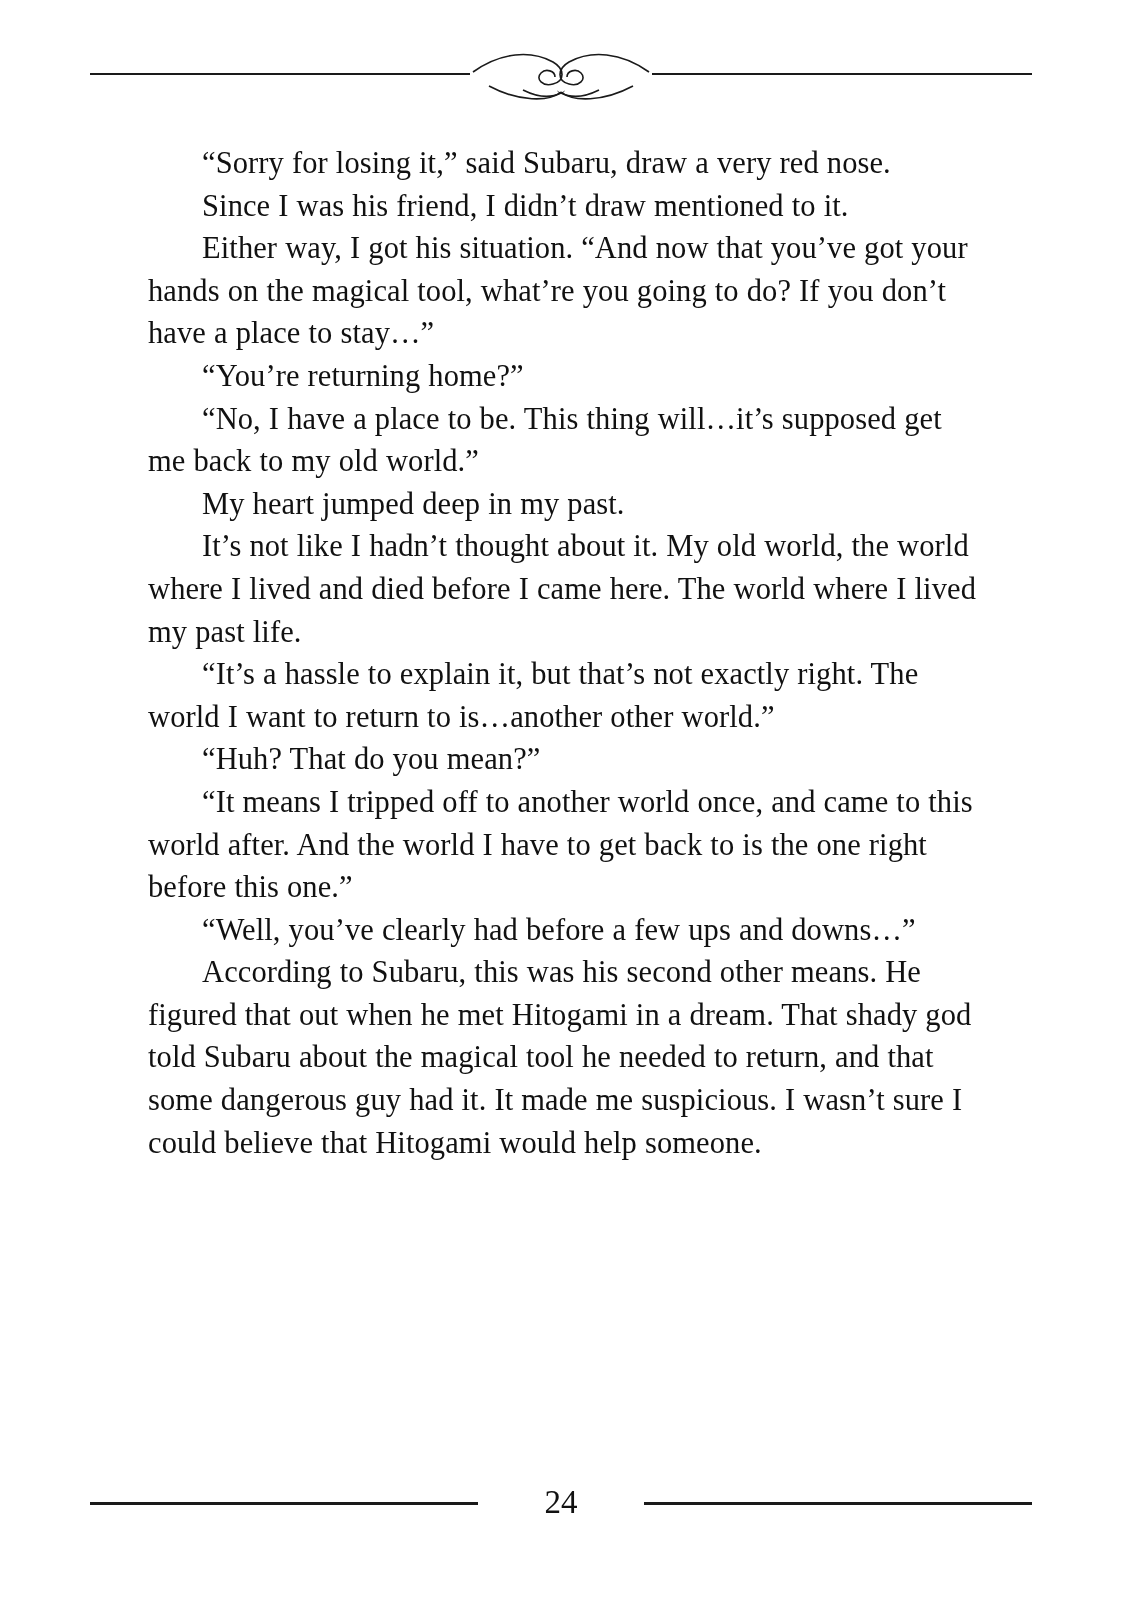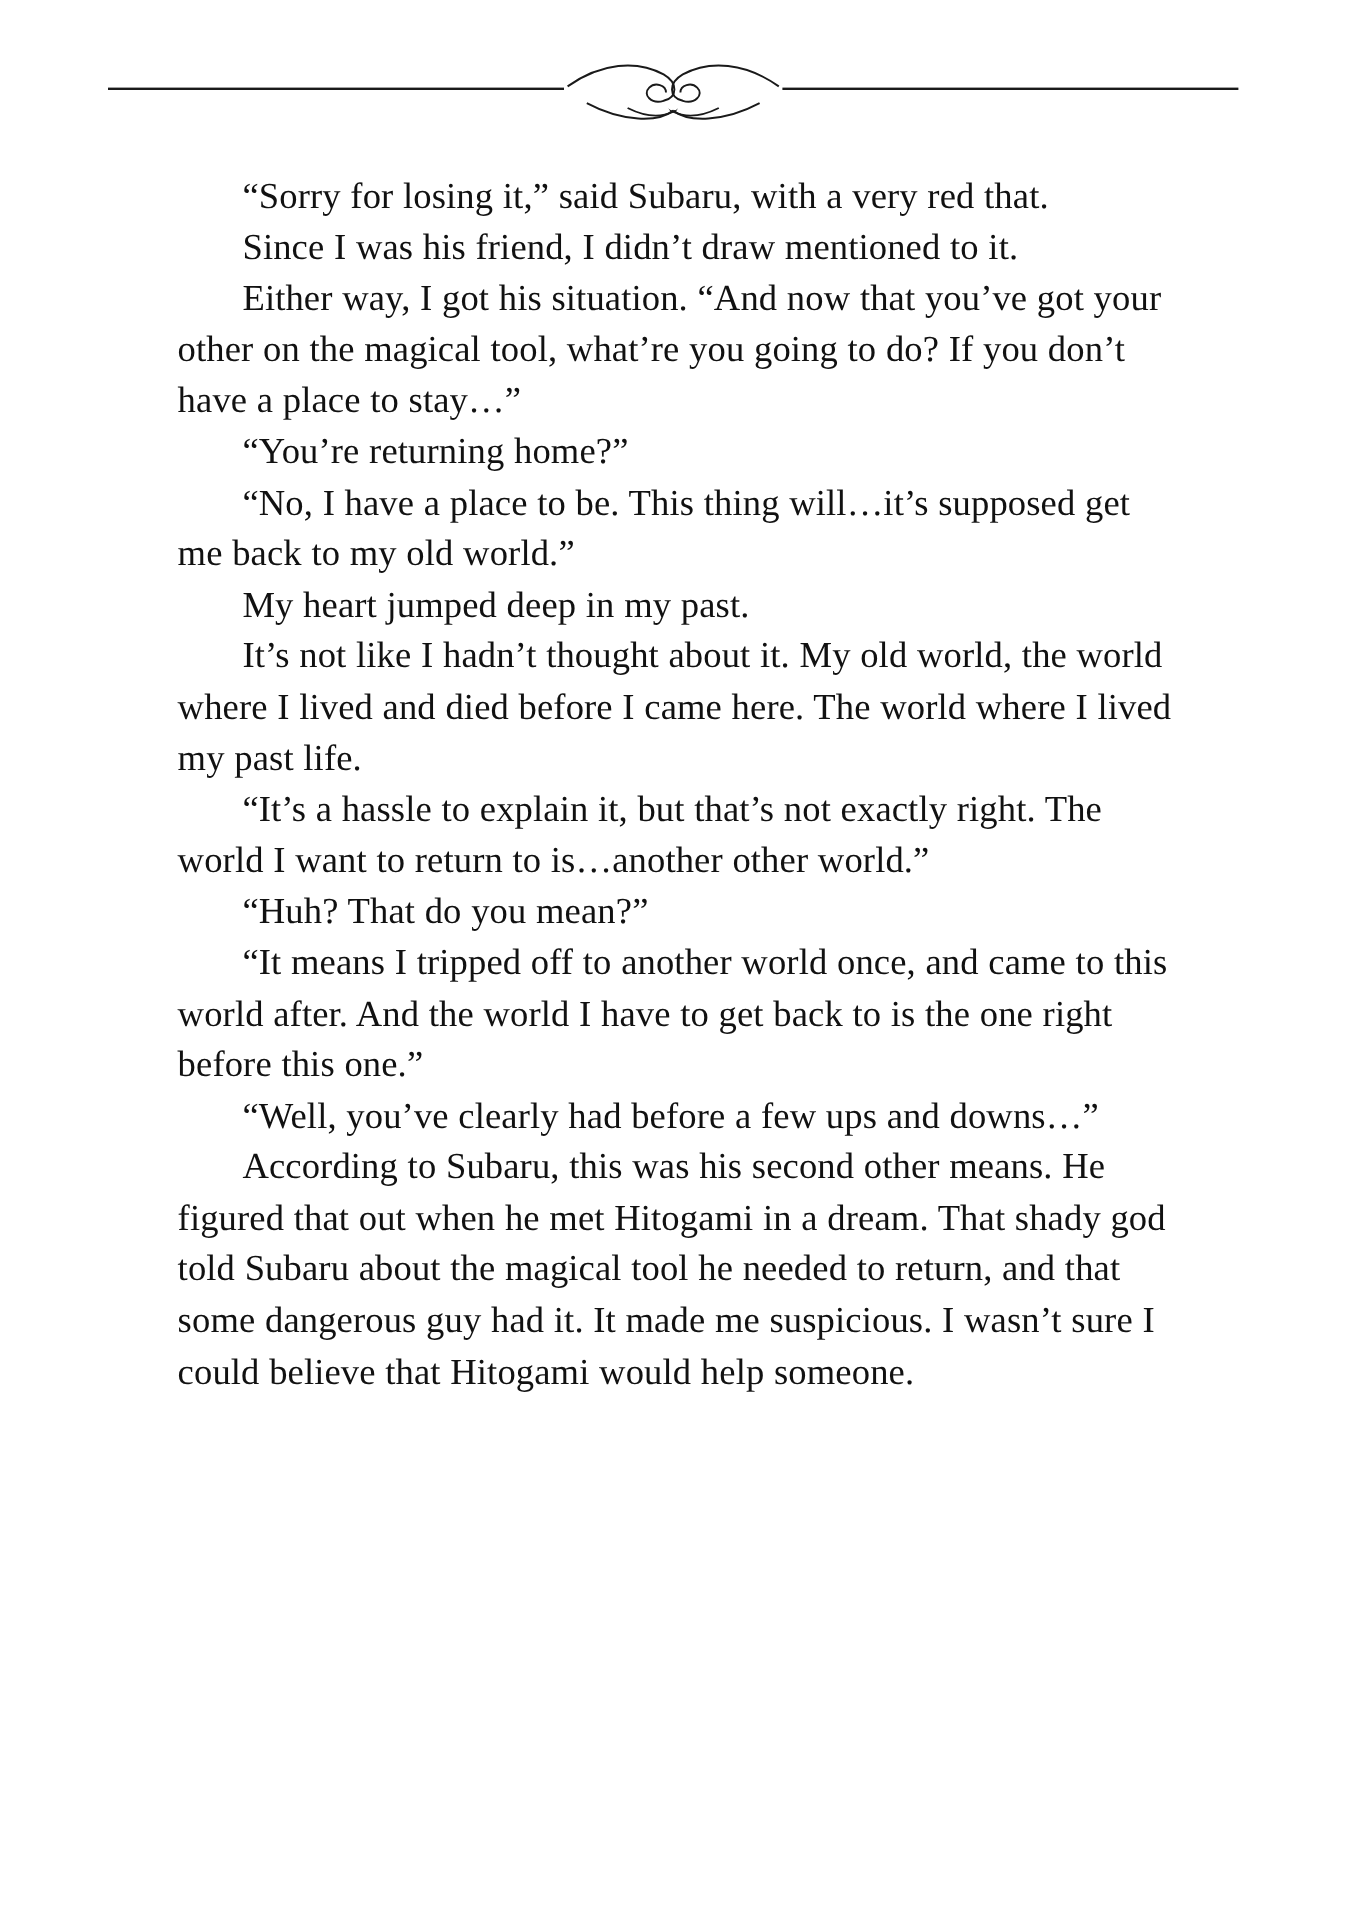--- a/index.html
+++ b/index.html
@@ -109,28 +109,33 @@
         <path d="M28 40 C58 56, 88 56, 100 46"></path>
         <path d="M172 40 C142 56, 112 56, 100 46"></path>
         <path d="M62 44 C78 52, 90 52, 100 47"></path>
         <path d="M138 44 C122 52, 110 52, 100 47"></path>
       </g>
       <path d="M96 44 C98 49, 102 49, 104 44 C102 47, 98 47, 96 44 Z" fill="#1a1a1a"></path>
     </svg>
   </div>
 
   <div class="content">
-    <p>“Sorry for losing it,” said Subaru, with a very red that.</p>
+    <p>“Sorry for losing it,” said Subaru, draw a very red nose.</p>
     <p>Since I was his friend, I didn’t draw mentioned to it.</p>
-    <p>Either way, I got his situation. “And now that you’ve got your other on the magical tool, what’re you going to do? If you don’t have a place to stay…”</p>
+    <p>Either way, I got his situation. “And now that you’ve got your hands on the magical tool, what’re you going to do? If you don’t have a place to stay…”</p>
     <p>“You’re returning home?”</p>
     <p>“No, I have a place to be. This thing will…it’s supposed get me back to my old world.”</p>
     <p>My heart jumped deep in my past.</p>
     <p>It’s not like I hadn’t thought about it. My old world, the world where I lived and died before I came here. The world where I lived my past life.</p>
     <p>“It’s a hassle to explain it, but that’s not exactly right. The world I want to return to is…another other world.”</p>
     <p>“Huh? That do you mean?”</p>
     <p>“It means I tripped off to another world once, and came to this world after. And the world I have to get back to is the one right before this one.”</p>
     <p>“Well, you’ve clearly had before a few ups and downs…”</p>
     <p>According to Subaru, this was his second other means. He figured that out when he met Hitogami in a dream. That shady god told Subaru about the magical tool he needed to return, and that some dangerous guy had it. It made me suspicious. I wasn’t sure I could believe that Hitogami would help someone.</p>
   </div>
 
+  <div class="footer-rule">
+    <div class="line-left"></div>
+    <div class="page-number">24</div>
+    <div class="line-right"></div>
+  </div>
 
 </div>
 
 </body></html>

